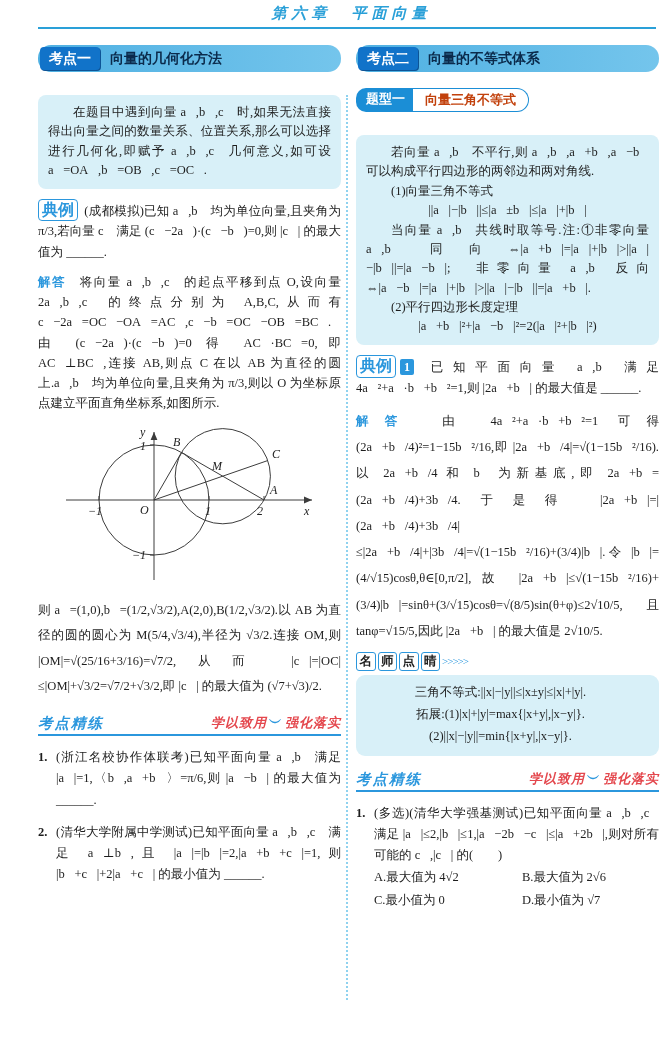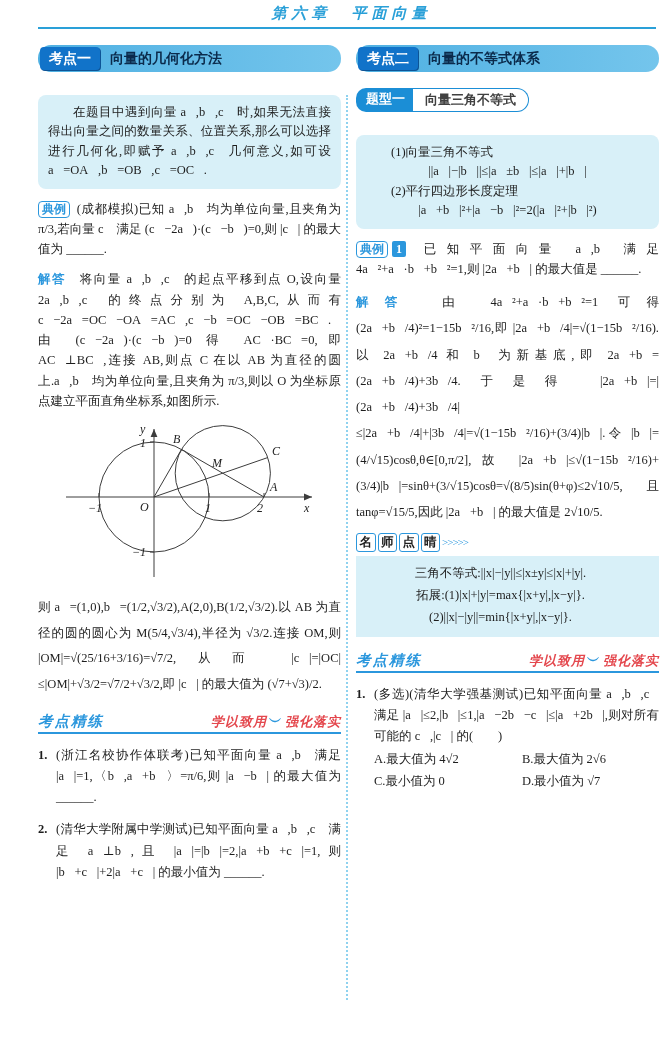--- a/index.html
+++ b/index.html
@@ -30,51 +30,51 @@
 
   .infobox{background:#d8f0f8;border-radius:8px;padding:8px 10px;margin-top:23px;
     line-height:1.55;text-align:justify;}
   .indent{text-indent:2em;display:block;}
   .mathline{display:block;text-align:center;text-indent:0;}
 
   .para{margin:10px 0 8px 0;line-height:1.62;text-align:justify;}
   .tall{line-height:2.05;}
   .xtall{line-height:2.1;}
   .lbl-outline{display:inline-block;border:1.5px solid #2b97dd;color:#2b97dd;border-radius:4px;
-    padding:0 3px;font-weight:bold;margin-right:3px;font-size:12px;line-height:1.3;}
+    padding:0 3px;font-weight:bold;margin-right:3px;font-size:16px;line-height:1.3;}
   .num-badge{display:inline-block;background:#2b97dd;color:#fff;font-weight:bold;border-radius:2px;
     padding:0 4px;margin:0 4px 0 1px;font-size:12px;line-height:1.35;}
   .lbl-plain{color:#2b97dd;font-weight:bold;margin-right:9px;}
 
   .topic-pill{display:inline-flex;align-items:stretch;margin-top:16px;font-size:13px;}
   .topic-pill .tbadge{background:#1b8ed6;color:#ffffff;font-weight:bold;
     border-radius:10px 0 0 10px;padding:2px 8px 2px 10px;}
   .topic-pill .tlabel{border:1.5px solid #1b8ed6;border-left:none;background:#fff;
-    border-radius:0 12px 12px 0;padding:2px 12px;font-weight:bold;color:#404040;}
+    border-radius:0 12px 12px 0;padding:2px 12px;font-weight:bold;color:#c2410c;}
 
   .figure-wrap{margin:4px 0 2px 0;text-align:center;}
   .figure-wrap svg{display:inline-block;}
   .fig-label{font-style:italic;font-size:12px;fill:#222;}
   .fig-stroke{stroke:#3c3c3c;stroke-width:1;fill:none;}
 
-  .practice-head{display:flex;justify-content:space-between;align-items:flex-end;
+  .practice-head{display:flex;justify-content:space-between;
     border-bottom:2px solid #2b97dd;padding-bottom:1px;margin-top:14px;}
   .practice-title{color:#2b97dd;font-weight:bold;font-style:italic;font-size:14.5px;letter-spacing:2px;}
   .practice-tags{color:#e4484e;font-style:italic;font-weight:bold;font-size:13px;letter-spacing:1px;}
   .wave{color:#2b97dd;font-style:normal;margin:0 2px;}
 
   .question{margin:11px 0 9px 0;line-height:1.7;text-align:justify;padding-left:18px;position:relative;}
   .qnum{position:absolute;left:0;top:0;font-weight:bold;}
   .options{display:grid;grid-template-columns:1.08fr 1fr;line-height:1.8;}
 
   .tip-row{margin-top:3px;}
   .tip-char{display:inline-block;border:1.3px solid #2b97dd;border-radius:3px;color:#1d1d1d;
     padding:0 2.5px;margin-right:2px;font-weight:bold;font-size:12.5px;line-height:1.35;}
   .tip-arrows{color:#2b97dd;letter-spacing:-1px;font-size:11px;}
-  .tip-box{background:#d8f0f8;border-radius:0;padding:7px 24px 8px 10px;margin-top:4px;line-height:1.75;}
+  .tip-box{background:#d8f0f8;border-radius:9px;padding:7px 24px 8px 10px;margin-top:4px;line-height:1.75;}
   .tip-line{display:block;text-align:center;}
 </style>
 </head>
 <body>
 
 <div class="chapter-header">第六章　平面向量</div>
 <div class="header-rule"></div>
 <div class="divider"></div>
 
 <div class="col col-left">
@@ -163,22 +163,24 @@
     <span class="section-badge">考点二</span>
     <span class="section-title">向量的不等式体系</span>
   </div>
 
   <div class="topic-pill">
     <span class="tbadge">题型一</span>
     <span class="tlabel">向量三角不等式</span>
   </div>
 
   <div class="infobox">
+    <span class="indent">若向量 a⃗,b⃗ 不平行,则 a⃗,b⃗,a⃗+b⃗,a⃗−b⃗ 可以构成平行四边形的两邻边和两对角线.</span>
     <span class="indent">(1)向量三角不等式</span>
     <span class="mathline">||a⃗|−|b⃗||≤|a⃗±b⃗|≤|a⃗|+|b⃗|</span>
+    <span class="indent">当向量 a⃗,b⃗ 共线时取等号.注:①非零向量 a⃗,b⃗ 同向⇔|a⃗+b⃗|=|a⃗|+|b⃗|&gt;||a⃗|−|b⃗||=|a⃗−b⃗|;②非零向量 a⃗,b⃗ 反向⇔|a⃗−b⃗|=|a⃗|+|b⃗|&gt;||a⃗|−|b⃗||=|a⃗+b⃗|.</span>
     <span class="indent">(2)平行四边形长度定理</span>
     <span class="mathline">|a⃗+b⃗|²+|a⃗−b⃗|²=2(|a⃗|²+|b⃗|²)</span>
   </div>
 
   <p class="para">
     <span class="lbl-outline">典例</span><span class="num-badge">1</span>
     <span>已知平面向量 a⃗,b⃗ 满足 4a⃗²+a⃗·b⃗+b⃗²=1,则 |2a⃗+b⃗| 的最大值是 ______.</span>
   </p>
 
   <p class="para xtall">

